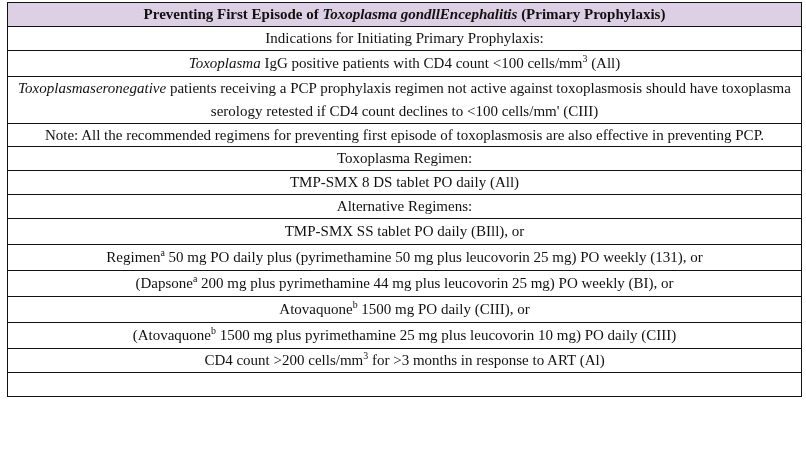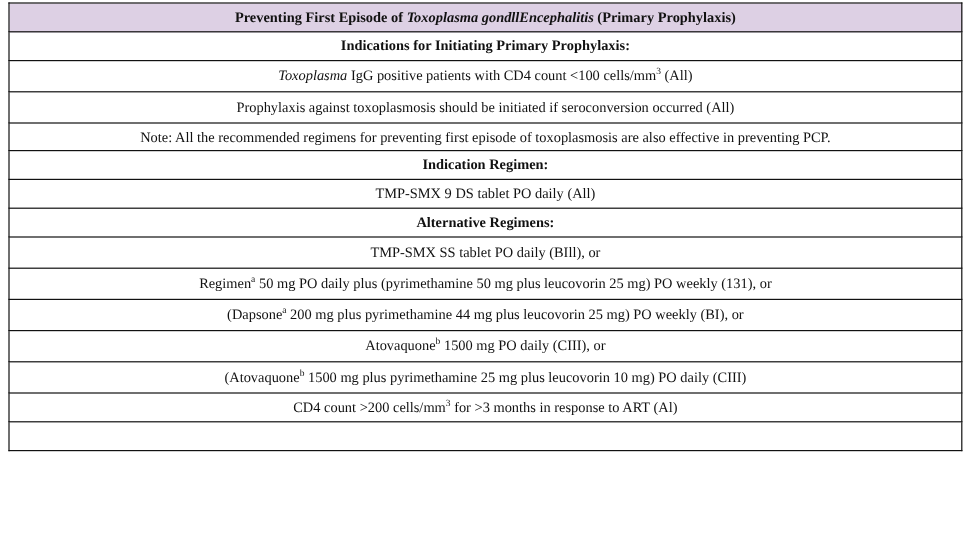--- a/index.html
+++ b/index.html
@@ -25,33 +25,33 @@
     width: 100%;
     border-collapse: collapse;
     table-layout: fixed;
     border: 1.6px solid #111111;
   }
   table.guideline-table td {
     border: 1.4px solid #111111;
     text-align: center;
     vertical-align: middle;
     padding: 0;
-    font-size: 12px;
+    font-size: 15px;
     line-height: 1.25;
     color: #111111;
   }
   
   .r-title {
     background: #ddd0e4;
     font-weight: bold;
     height: 23px;
     font-size: 12.6px;
   }
   .r-section {
-    font-weight: bold;
+    font-weight: normal;
     height: 23px;
     font-size: 12.6px;
   }
   .r-section-plain {
     font-weight: normal;
     height: 23px;
     font-size: 12.4px;
   }
   .r-entry {
     height: 23px;
@@ -106,42 +106,43 @@
           <span class="cell-text">Indications for Initiating Primary Prophylaxis:</span>
         </td>
       </tr>
 
       <tr>
         <td class="r-entry-tall">
           <span class="cell-text"><i class="sci">Toxoplasma</i><span> IgG positive patients with CD4 count &lt;100 cells/mm</span><sup>3</sup><span> (All)</span></span>
         </td>
       </tr>
 
-
       <tr>
-        <td class="r-entry-tall">
-          <span class="cell-text">Prophylaxis against toxoplasmosis should be initiated if seroconversion occurred (All)</span>
+        <td class="r-para">
+          <span class="para-line"><i class="sci">Toxoplasmaseronegative</i><span> patients receiving a PCP prophylaxis regimen not active against toxoplasmosis should have toxoplasma</span></span>
+          <span class="para-line">serology retested if CD4 count declines to &lt;100 cells/mm' (CIII)</span>
         </td>
       </tr>
+
 
       <tr>
         <td class="r-note">
           <span class="cell-text">Note: All the recommended regimens for preventing first episode of toxoplasmosis are also effective in preventing PCP.</span>
         </td>
       </tr>
 
       <tr>
         <td class="r-section">
-          <span class="cell-text">Indication Regimen:</span>
+          <span class="cell-text">Toxoplasma Regimen:</span>
         </td>
       </tr>
 
       <tr>
         <td class="r-entry">
-          <span class="cell-text">TMP-SMX 9 DS tablet PO daily (All)</span>
+          <span class="cell-text">TMP-SMX 8 DS tablet PO daily (All)</span>
         </td>
       </tr>
 
       <tr>
         <td class="r-section">
           <span class="cell-text">Alternative Regimens:</span>
         </td>
       </tr>
 
       <tr>

